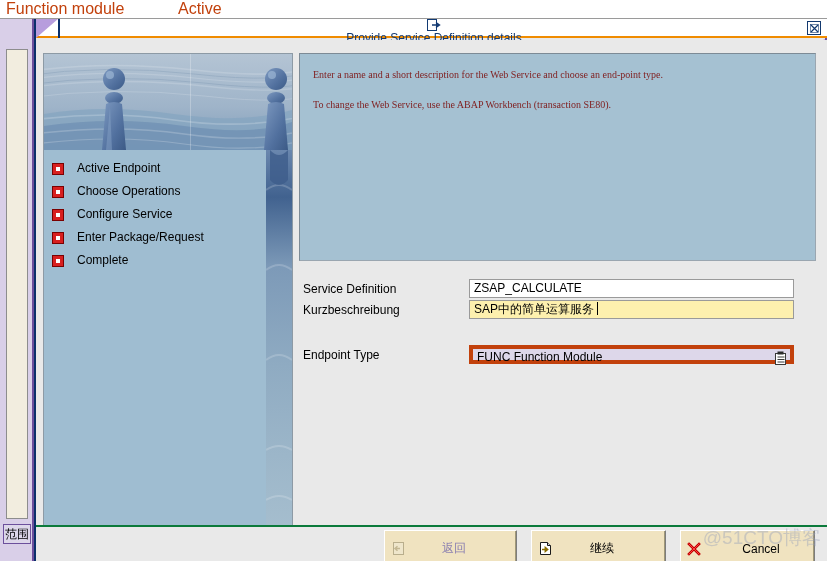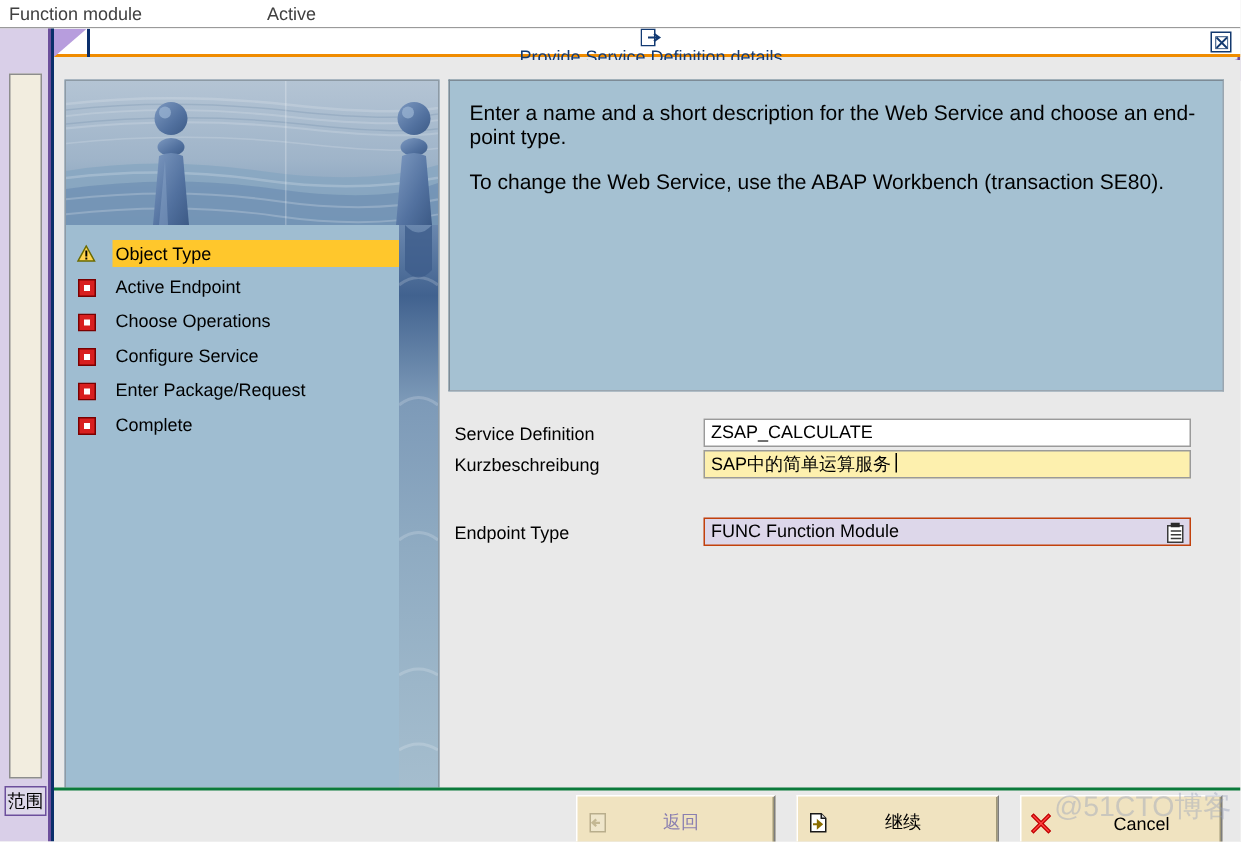--- a/index.html
+++ b/index.html
@@ -27,22 +27,22 @@
   #bg-header-row {
     position: absolute;
     left: 0; top: 0;
     width: 827px; height: 18px;
     background: #ffffff;
     border-bottom: 1px solid #9a9a9a;
     display: flex;
     align-items: center;
   }
   .bg-label {
-    font-size: 12px;
-    color: #404040;
+    font-size: 16px;
+    color: #c2410c;
     padding-left: 6px;
     white-space: nowrap;
   }
   #bg-fm-label { width: 160px; }
   #bg-fm-value {
     width: 250px;
     height: 16px;
     background: #ddd7ea;
     border: 1px solid #9a9a9a;
     font-family: "Liberation Mono", monospace;
@@ -239,23 +239,24 @@
     width: 517px; height: 208px;
     background: #a5c1d2;
     border: 1px solid #9aa6b0;
     border-top-color: #7d8b96;
     border-left-color: #7d8b96;
     box-sizing: border-box;
     padding: 13px 14px 0 13px;
   }
   #description-box p {
     margin: 0 0 14px 0;
-    font-size: 14px;
+    font-size: 10px;
     line-height: 16px;
-    color: #000000;
+    color: #7f1d1d;
+    font-family: Liberation Serif, serif;
   }
 
   #form {
     position: absolute;
     left: 0; top: 225px;
     width: 517px;
   }
   .form-row {
     position: relative;
     height: 21px;
@@ -294,21 +295,21 @@
     background: #000;
     vertical-align: -2px;
     margin-left: 3px;
   }
   #endpoint-row { margin-top: 24px; }
   #endpoint-field {
     position: relative;
     width: 325px;
     height: 19px;
     background: #ddd7ea;
-    border: 1px solid #c2410c;
+    border: 4px solid #c2410c;
     box-sizing: border-box;
     font-size: 12px;
     line-height: 17px;
     padding-left: 4px;
     display: flex;
     align-items: flex-start;
   }
   #endpoint-picker {
     position: absolute;
     right: 3px; top: 2px;
@@ -510,30 +511,20 @@
             <path d="M0 210 Q13 200 26 210" stroke-width="2"></path>
             <path d="M0 300 Q13 292 26 300" stroke-width="2"></path>
             <path d="M0 350 Q13 342 26 350" stroke-width="2"></path>
           </g>
           <path d="M4 0 Q13 10 22 0 L22 30 Q13 40 4 30 Z" fill="#3d5d8b" opacity="0.8"></path>
         </svg>
       </div>
 
       <div id="steps">
 
-        <div class="step active">
-          <span class="step-icon">
-            <svg width="13" height="12" viewBox="0 0 13 12">
-              <polygon points="6.5,1 12,11 1,11" fill="#ffd34d" stroke="#6b6b00" stroke-width="1"></polygon>
-              <rect x="5.9" y="4" width="1.3" height="4" fill="#000"></rect>
-              <rect x="5.9" y="8.7" width="1.3" height="1.3" fill="#000"></rect>
-            </svg>
-          </span>
-          <span class="step-label">Object Type</span>
-        </div>
 
         <div class="step">
           <span class="step-icon">
             <svg width="12" height="12" viewBox="0 0 12 12">
               <rect x="0.5" y="0.5" width="11" height="11" fill="#d81f1f" stroke="#7a0000"></rect>
               <rect x="4" y="4" width="4" height="4" fill="#ffffff"></rect>
             </svg>
           </span>
           <span class="step-label">Active Endpoint</span>
         </div>

